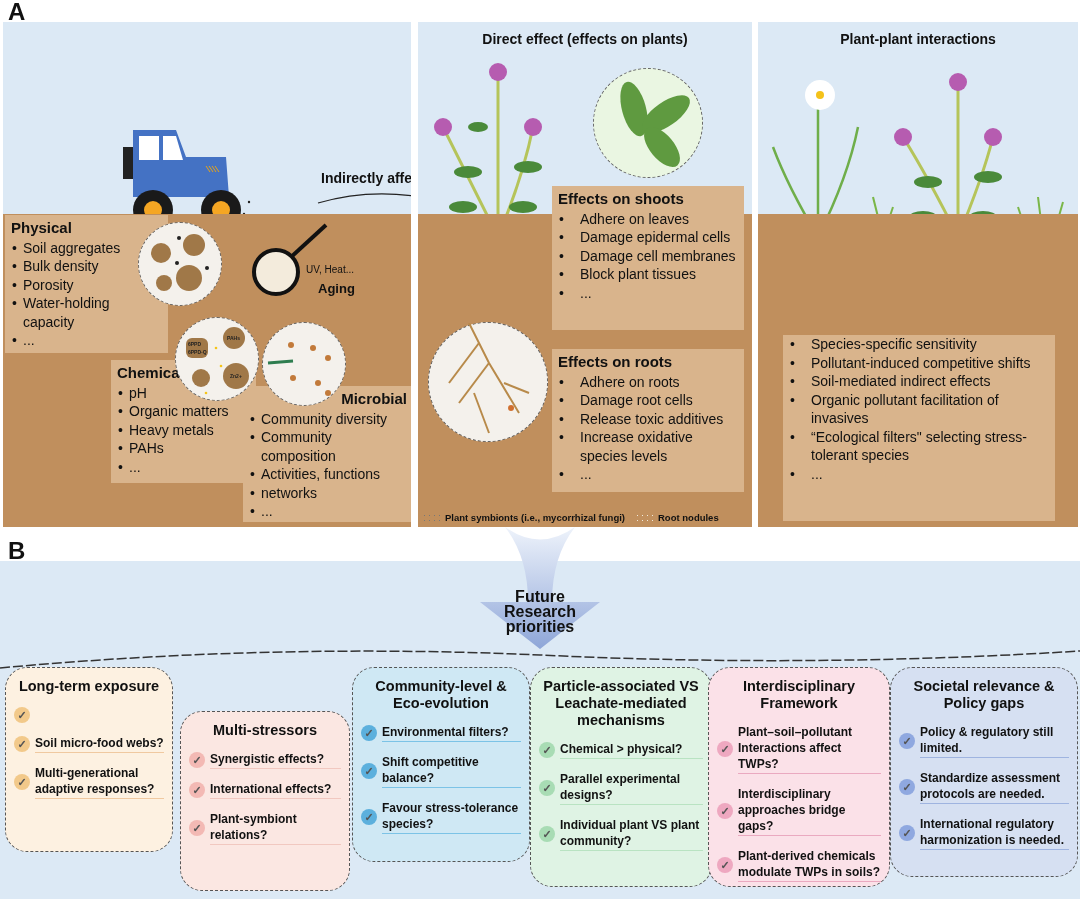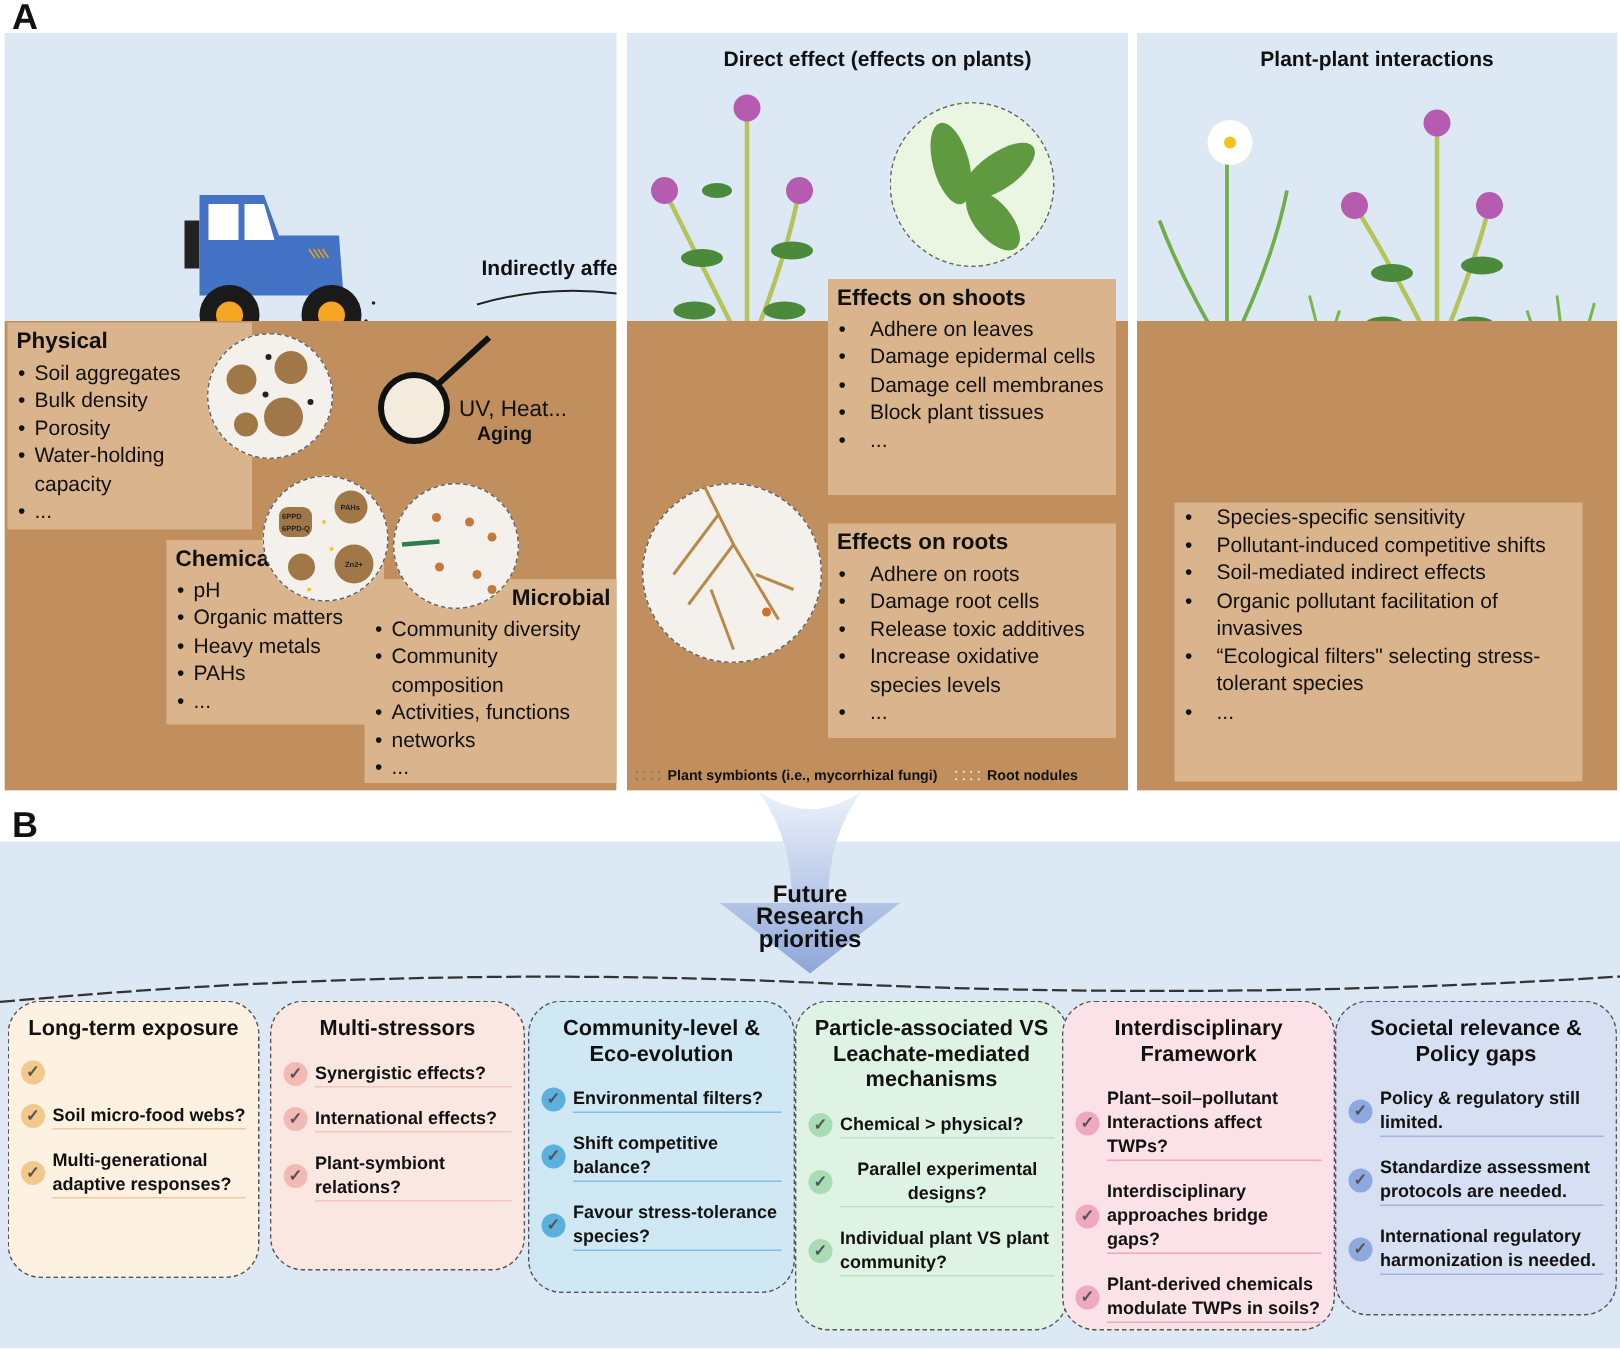--- a/index.html
+++ b/index.html
@@ -69,21 +69,21 @@
   <svg style="position:absolute;left:310px;top:165px;z-index:3" width="120" height="20">
       <path d="M5 16 Q60 0 118 12" fill="none" stroke="#222" stroke-width="1.3"></path>
       <path d="M118 12 L110 7 L111 14 Z" fill="#222"></path>
     </svg>
   <div class="soil"></div>
 
   <svg style="position:absolute;left:245px;top:198px" width="90" height="95">
       <line x1="42" y1="38" x2="78" y2="5" stroke="#111" stroke-width="4"></line>
       <circle cx="28" cy="52" r="22" fill="#f3ebdc" stroke="#111" stroke-width="4"></circle>
     </svg>
-  <div style="position:absolute;left:303px;top:242px;font-size:15px">UV, Heat...</div>
+  <div style="position:absolute;left:303px;top:242px;font-size:10px">UV, Heat...</div>
   <div style="position:absolute;left:315px;top:259px;font-size:13px;font-weight:bold">Aging</div>
 
   <div class="box" style="left:2px;top:193px;width:163px;height:138px">
     <h4>Physical</h4>
     <ul>
       <li>Soil aggregates</li>
       <li>Bulk density</li>
       <li>Porosity</li>
       <li>Water-holding capacity</li>
       <li>...</li>
@@ -319,21 +319,21 @@
       </div>
       <div class="item">
         <span class="check" style="background: rgb(242, 201, 138);">✓</span>
         <span class="txt" style="border-color: rgb(240, 201, 160);">Soil micro-food webs?</span>
       </div>
       <div class="item">
         <span class="check" style="background: rgb(242, 201, 138);">✓</span>
         <span class="txt" style="border-color: rgb(240, 201, 160);">Multi-generational adaptive responses?</span>
       </div>
     </div>
-    <div class="card" style="left: 180px; width: 170px; height: 180px; background: rgb(251, 231, 226);">
+    <div class="card" style="left: 180px; width: 170px; height: 180px; background: rgb(251, 231, 226); margin-top: 44px;">
       <h3>Multi-stressors</h3>
       <div class="item">
         <span class="check" style="background: rgb(243, 185, 180);">✓</span>
         <span class="txt" style="border-color: rgb(241, 200, 192);">Synergistic effects?</span>
       </div>
       <div class="item">
         <span class="check" style="background: rgb(243, 185, 180);">✓</span>
         <span class="txt" style="border-color: rgb(241, 200, 192);">International effects?</span>
       </div>
       <div class="item">
@@ -357,21 +357,21 @@
       </div>
     </div>
     <div class="card" style="left: 530px; width: 182px; height: 220px; background: rgb(223, 243, 228);">
       <h3>Particle-associated VS Leachate-mediated mechanisms</h3>
       <div class="item">
         <span class="check" style="background: rgb(168, 220, 180);">✓</span>
         <span class="txt" style="border-color: rgb(185, 227, 194);">Chemical &gt; physical?</span>
       </div>
       <div class="item">
         <span class="check" style="background: rgb(168, 220, 180);">✓</span>
-        <span class="txt" style="border-color: rgb(185, 227, 194); text-align: center;">Parallel experimental designs?</span>
+        <span class="txt" style="border-color: rgb(185, 227, 194);">Parallel experimental designs?</span>
       </div>
       <div class="item">
         <span class="check" style="background: rgb(168, 220, 180);">✓</span>
         <span class="txt" style="border-color: rgb(185, 227, 194);">Individual plant VS plant community?</span>
       </div>
     </div>
     <div class="card" style="left: 708px; width: 182px; height: 220px; background: rgb(251, 225, 232);">
       <h3>Interdisciplinary Framework</h3>
       <div class="item">
         <span class="check" style="background: rgb(238, 168, 192);">✓</span>

